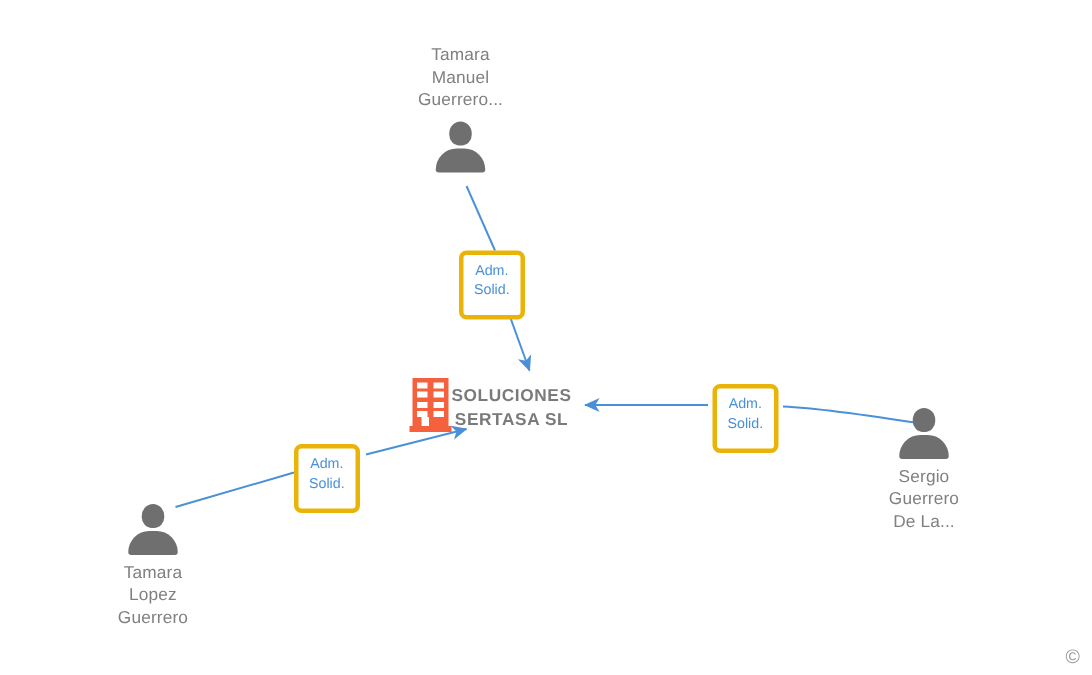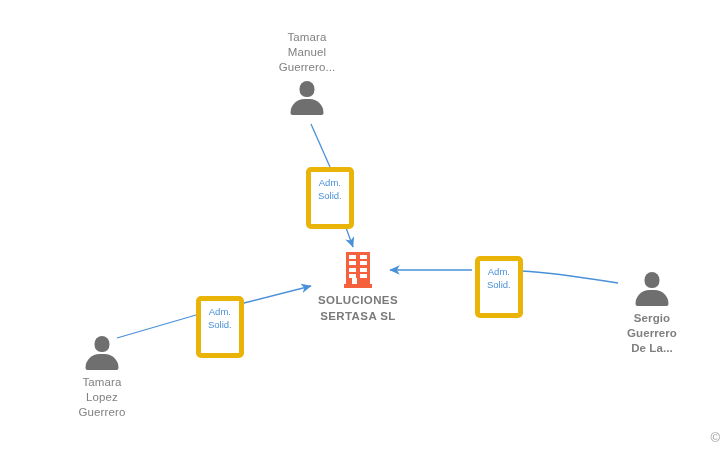--- a/index.html
+++ b/index.html
@@ -69,21 +69,21 @@
     white-space: pre-line;
     letter-spacing: 0.1px;
   }
   .person-label.above { margin-bottom: 6px; }
   .person-label.below { margin-top: 5px; }
 
   
   .company-node {
     position: absolute;
     display: flex;
-    flex-direction: column;
+    flex-direction: row;
     align-items: center;
     width: 170px;
   }
   .building-icon {
     width: 28px;
     height: 36px;
     position: relative;
   }
   .building-icon .tower {
     position: absolute;
@@ -131,27 +131,27 @@
     font-weight: bold;
     color: #7a7a7a;
     text-align: center;
     white-space: pre-line;
     letter-spacing: 0.4px;
   }
 
   
   .rel-box {
     position: absolute;
-    border: 5px solid #eab308;
+    border: 3px solid #eab308;
     border-radius: 5px;
     background: #ffffff;
     color: #4a90d9;
     font-size: 9.5px;
     line-height: 13px;
-    padding: 4px 7px 22px 7px;
+    padding: 4px 7px 10px 7px;
     text-align: center;
     white-space: pre-line;
     box-sizing: border-box;
   }
 
   
   .watermark {
     position: absolute;
     right: 8px;
     bottom: 6px;
@@ -212,21 +212,21 @@
   <div class="node" style="left:42px; top:336px;justify-content:center;">
     <span class="person-icon">
       <span class="head"></span>
         <span class="body"></span>
     </span>
     <span class="person-label below">Tamara
 Lopez
 Guerrero</span>
   </div>
 
-  <div class="node" style="left:592px; top:272px;font-weight:bold;">
+  <div class="node" style="left:556px; top:272px;">
     <span class="person-icon">
       <span class="head"></span>
         <span class="body"></span>
     </span>
     <span class="person-label below">Sergio
 Guerrero
 De La...</span>
   </div>
 
   <div class="company-node" style="left:273px; top:252px;">

